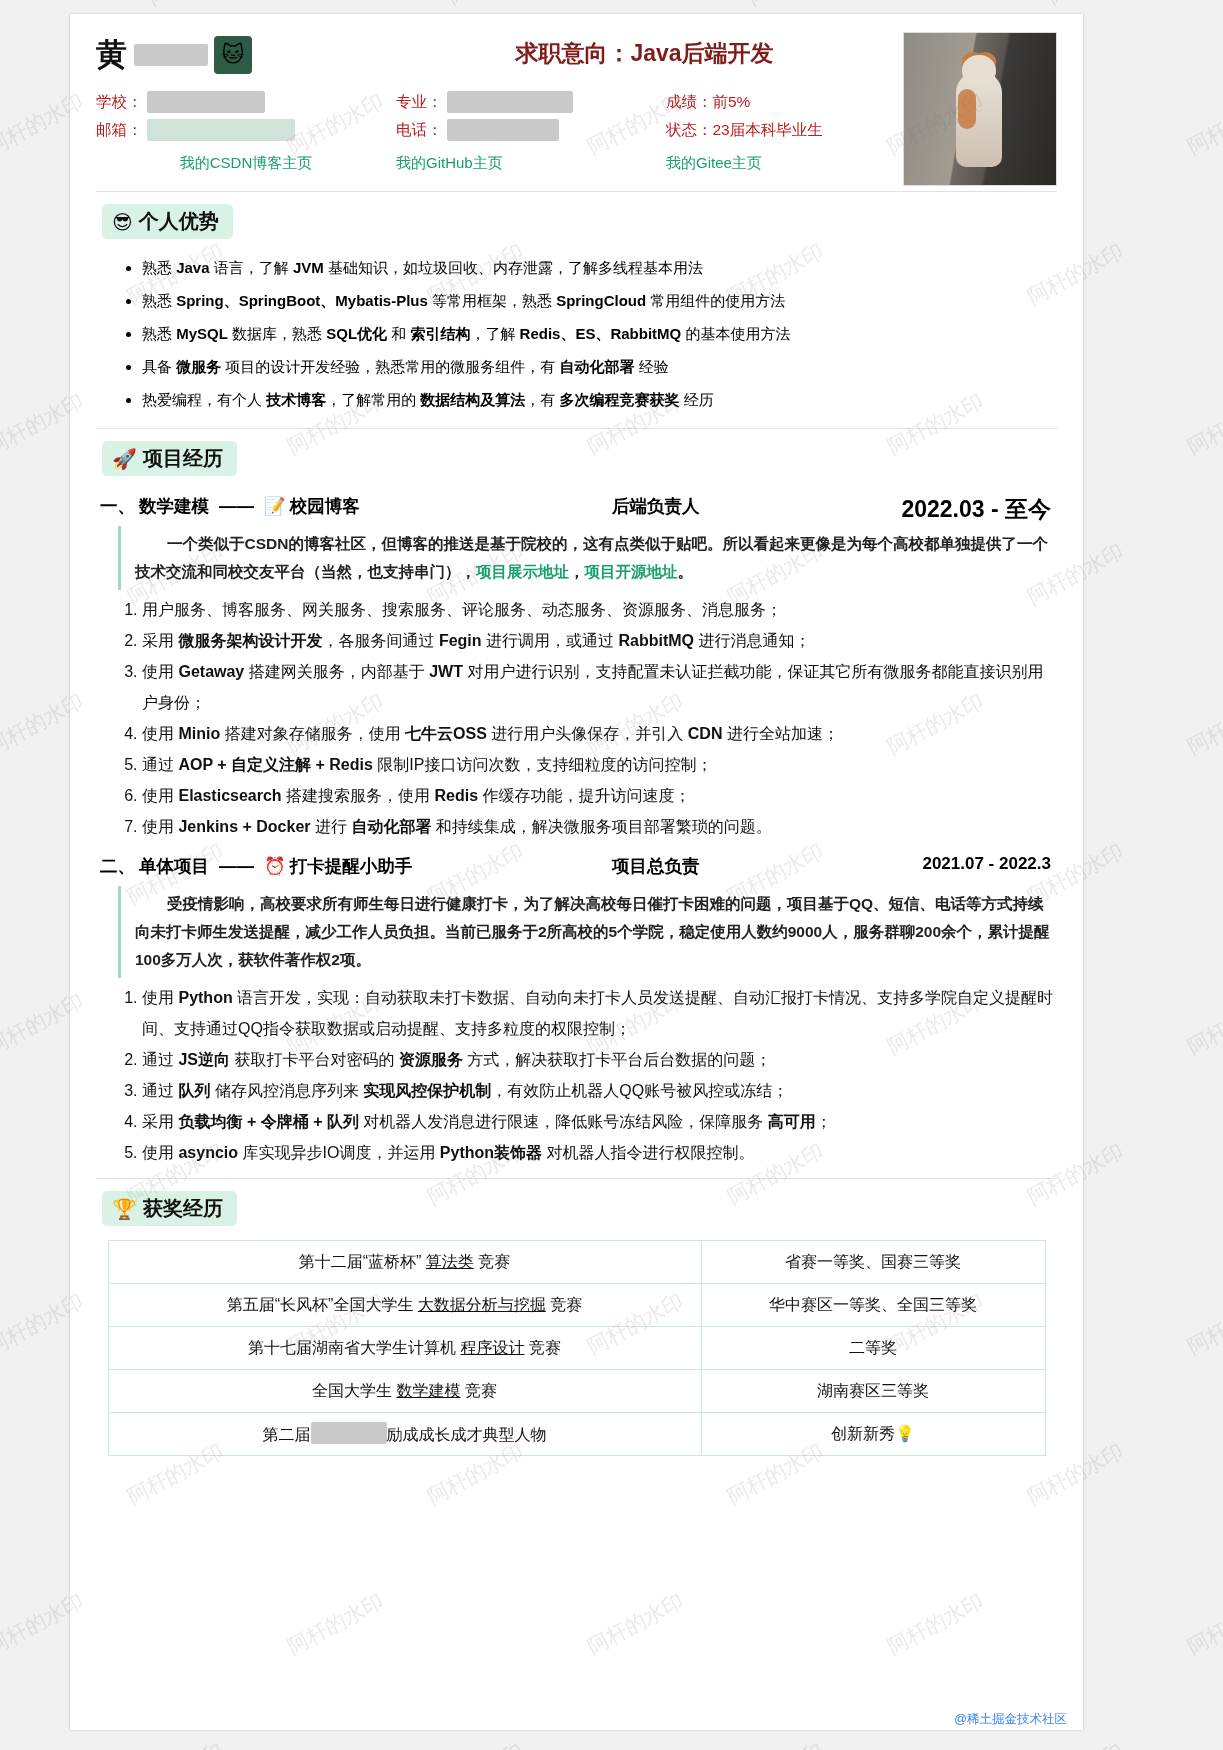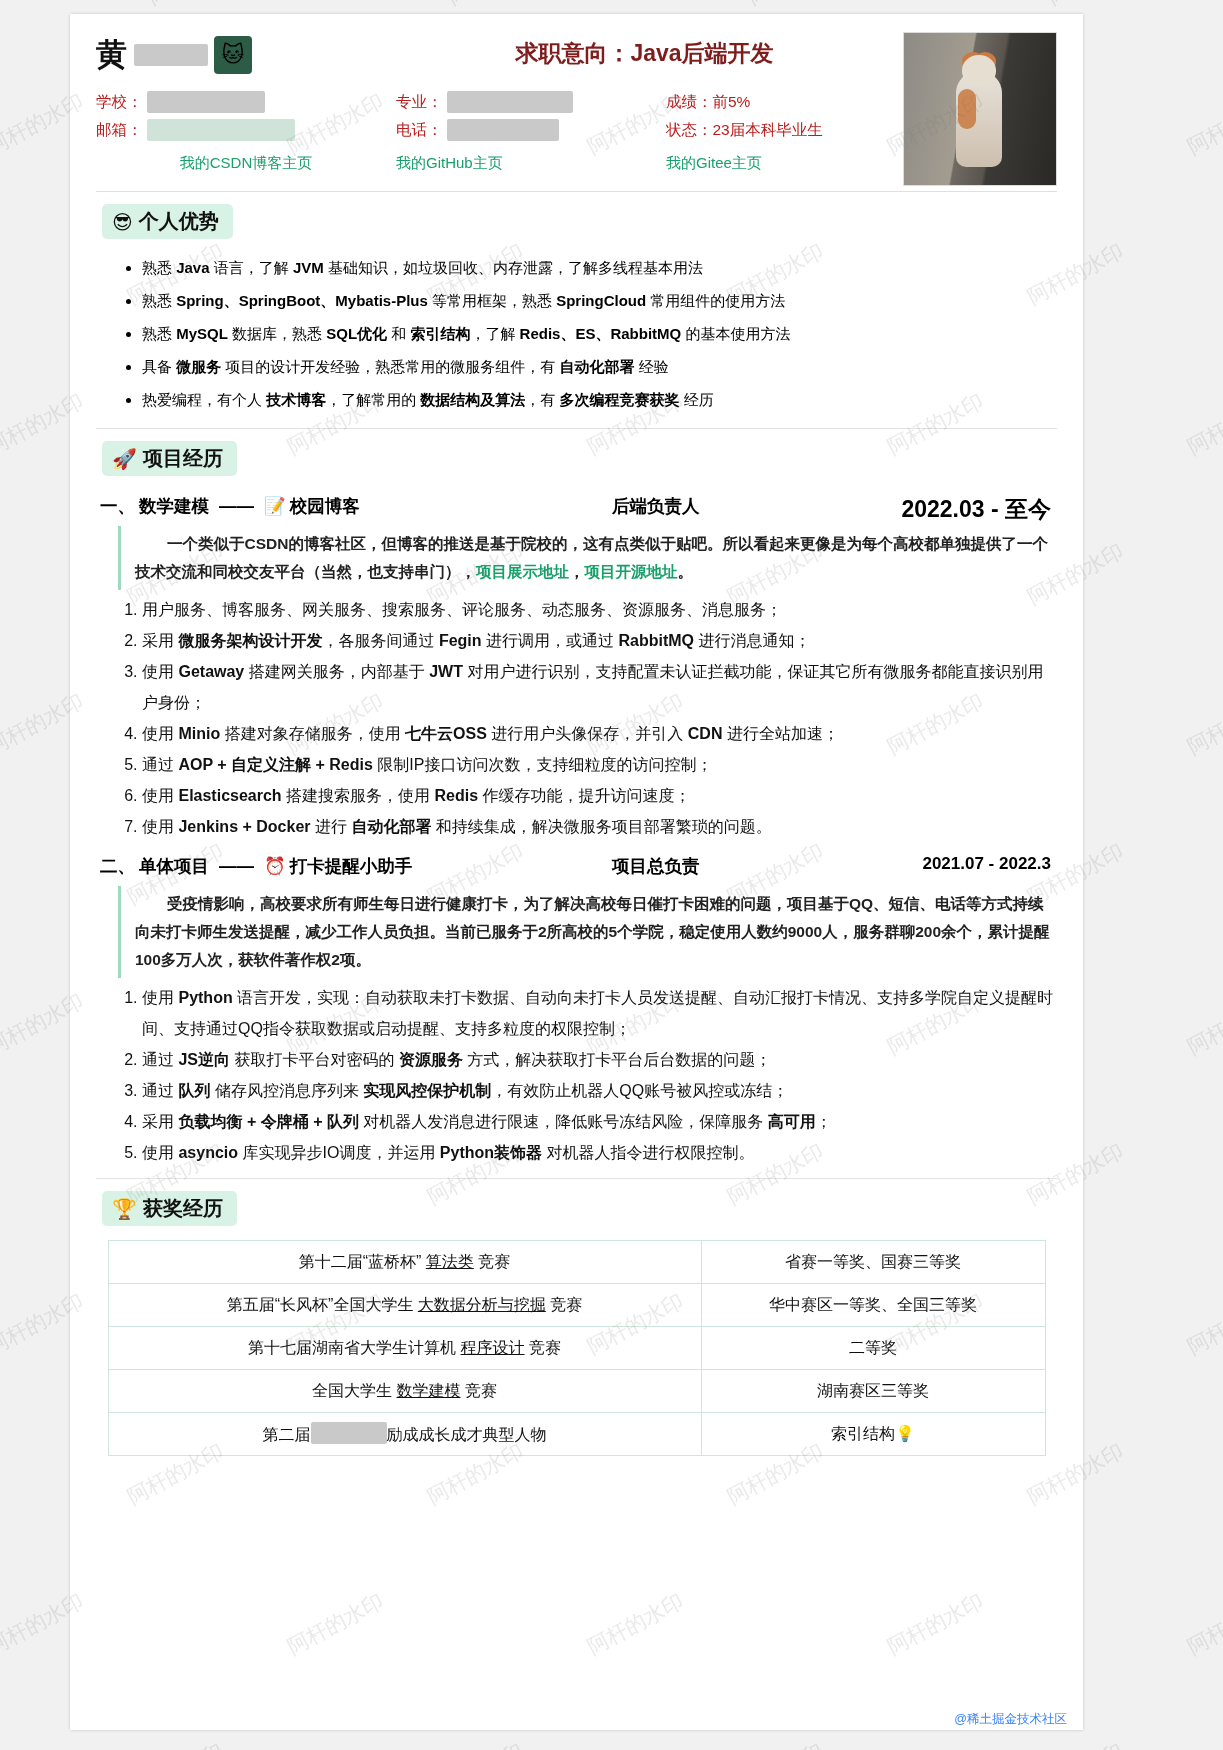--- a/index.html
+++ b/index.html
@@ -227,21 +227,21 @@
       <tr>
         <td class="l"><span>第十七届湖南省大学生计算机 </span><span class="u">程序设计</span><span> 竞赛</span></td>
         <td>二等奖</td>
       </tr>
       <tr>
         <td class="l"><span>全国大学生 </span><span class="u">数学建模</span><span> 竞赛</span></td>
         <td>湖南赛区三等奖</td>
       </tr>
       <tr>
         <td class="l"><span>第二届</span><span class="redact" style="width:76px;vertical-align:-4px;"></span><span>励成成长成才典型人物</span></td>
-        <td>索引结构💡</td>
+        <td>创新新秀💡</td>
       </tr>
     </tbody>
       </table>
   </div>
 
   <div class="footer">@稀土掘金技术社区</div>
 </div>
 
 <div class="wm" id="wm">
     <span style="left: 142.667px; top: -40px;">阿杆的水印</span>

